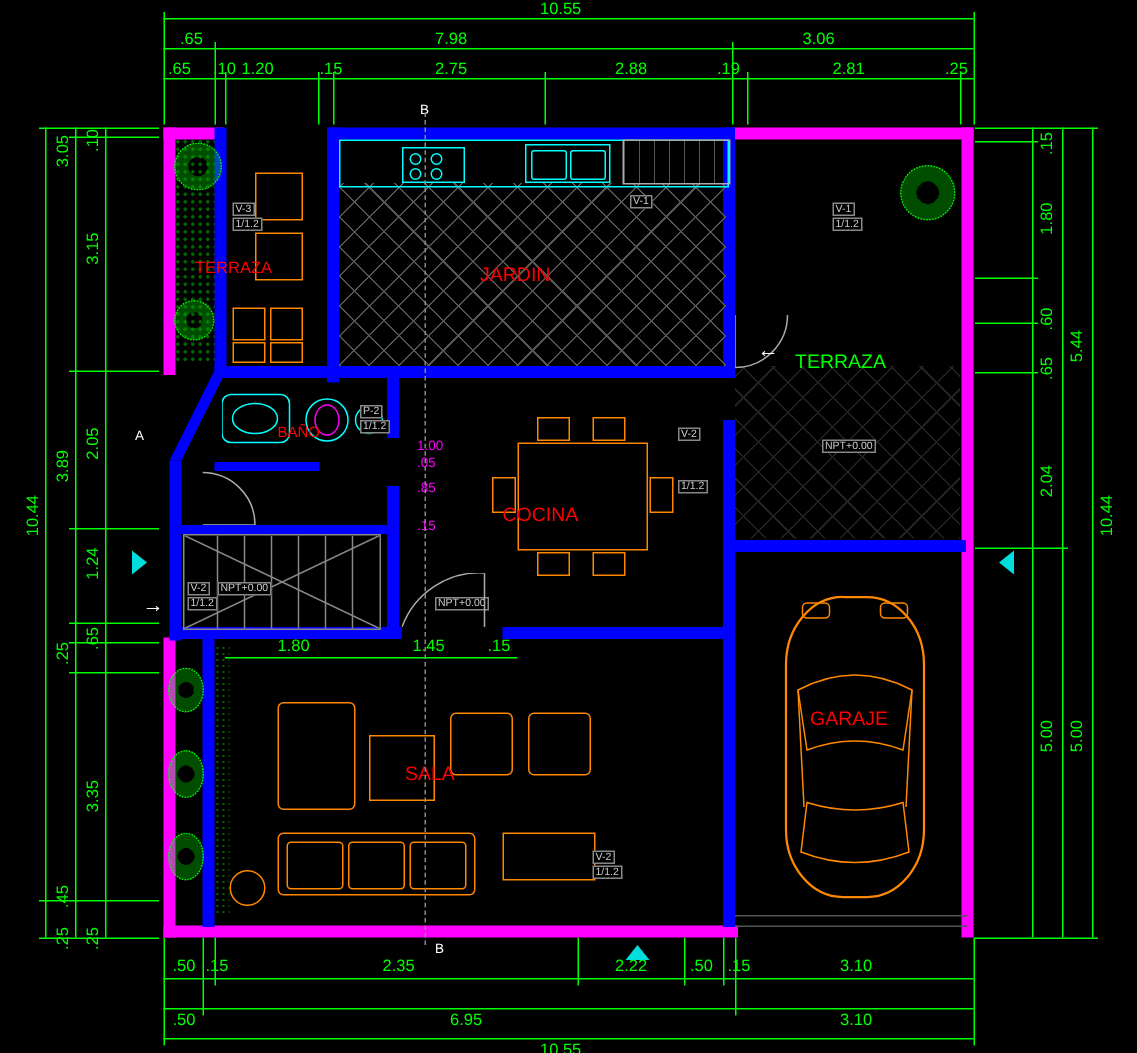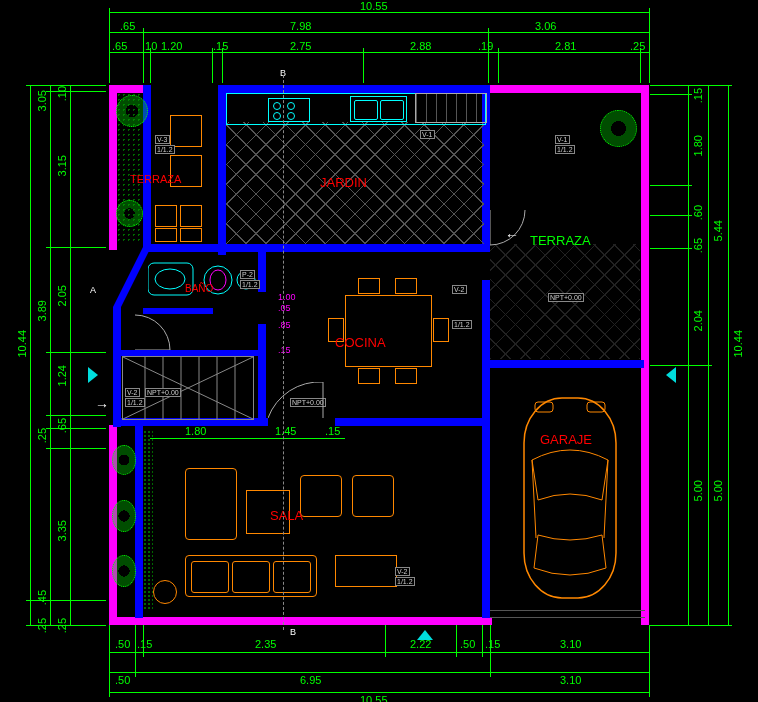--- a/index.html
+++ b/index.html
@@ -317,21 +317,21 @@
 
   <div style="position:absolute;left:490px;top:610px;width:155px;height:1px;background:#555"></div>
   <div style="position:absolute;left:490px;top:617px;width:155px;height:1px;background:#555"></div>
 
   <div class="room-label" style="left:130px;top:173px;font-size:11px">TERRAZA</div>
   <div class="room-label" style="left:320px;top:175px">JARDIN</div>
   <div class="room-label green" style="left:530px;top:233px">TERRAZA</div>
   <div class="room-label" style="left:185px;top:283px;font-size:10px">BAÑO</div>
   <div class="room-label" style="left:335px;top:335px">COCINA</div>
   <div class="room-label" style="left:270px;top:508px">SALA</div>
-  <div class="room-label" style="left:540px;top:432px">GARAJE</div>
+  <div class="room-label" style="left:540px;top:471px">GARAJE</div>
 
   <div class="dim-line h" style="left:150px;top:438px;width:195px"></div>
   <div class="dim-text" style="left:185px;top:425px">1.80</div>
   <div class="dim-text" style="left:275px;top:425px">1.45</div>
   <div class="dim-text" style="left:325px;top:425px">.15</div>
 
   <div class="small-dim" style="left:278px;top:292px">1.00</div>
   <div class="small-dim" style="left:278px;top:303px">.05</div>
   <div class="small-dim" style="left:278px;top:320px">.85</div>
   <div class="small-dim" style="left:278px;top:345px">.15</div>

